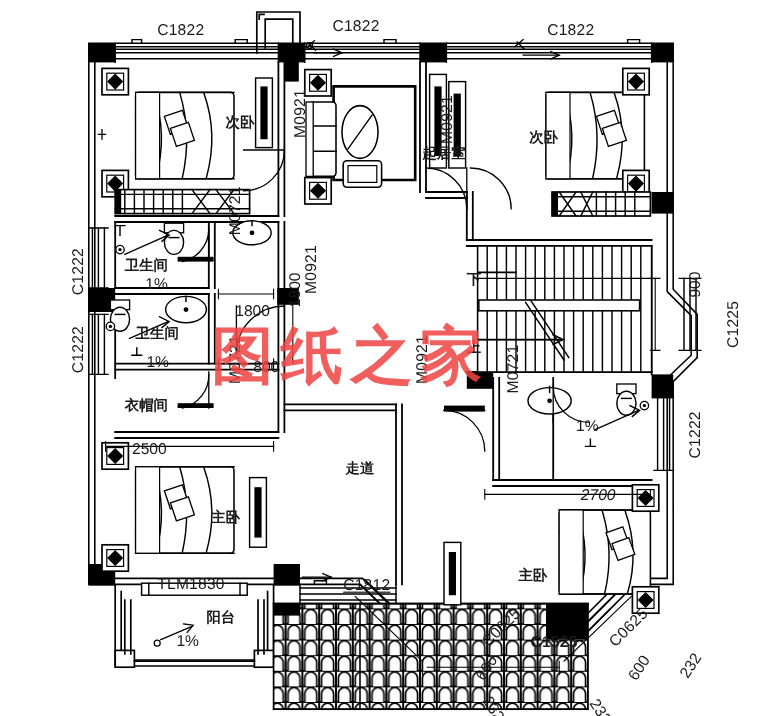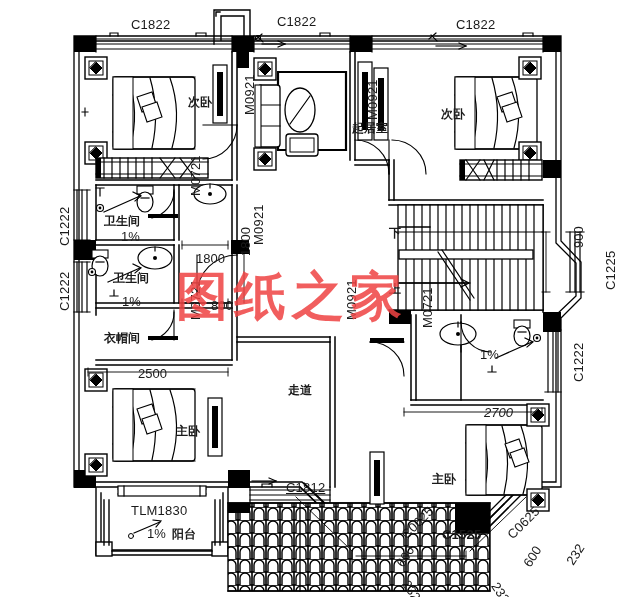--- a/index.html
+++ b/index.html
@@ -469,44 +469,44 @@
   <div id="label-layer">
       <div class="lbl room" style="left: 188px; top: 96px;">次卧</div>
       <div class="lbl room" style="left: 352px; top: 110px; margin-top: 12px;">起居室</div>
       <div class="lbl room" style="left: 441px; top: 108px;">次卧</div>
       <div class="lbl room" style="left: 104px; top: 215px;">卫生间</div>
       <div class="lbl room" style="left: 113px; top: 272px;">卫生间</div>
       <div class="lbl room" style="left: 104px; top: 332px; text-align: center;">衣帽间</div>
       <div class="lbl room" style="left: 176px; top: 425px;">主卧</div>
       <div class="lbl room" style="left: 288px; top: 384px;">走道</div>
       <div class="lbl room" style="left: 432px; top: 473px;">主卧</div>
-      <div class="lbl room" style="left: 172px; top: 528px;">阳台</div>
+      <div class="lbl room" style="left: 172px; top: 508px;">阳台</div>
       <div class="lbl code" style="left: 131px; top: 18px;">C1822</div>
       <div class="lbl code" style="left: 277px; top: 15px;">C1822</div>
       <div class="lbl code" style="left: 456px; top: 18px;">C1822</div>
       <div class="lbl code" style="left: 58px; top: 246px; transform-origin: 0px 0px; transform: rotate(-90deg);">C1222</div>
       <div class="lbl code" style="left: 58px; top: 311px; transform-origin: 0px 0px; transform: rotate(-90deg);">C1222</div>
       <div class="lbl code" style="left: 604px; top: 290px; transform-origin: 0px 0px; transform: rotate(-90deg);">C1225</div>
       <div class="lbl code" style="left: 572px; top: 382px; transform-origin: 0px 0px; transform: rotate(-90deg);">C1222</div>
       <div class="lbl code" style="left: 286px; top: 481px; text-decoration: underline;">C1812</div>
       <div class="lbl code" style="left: 399px; top: 532px; transform-origin: 0px 0px; transform: rotate(-45deg);">C0625</div>
       <div class="lbl code" style="left: 442px; top: 528px; font-weight: bold;">C1525</div>
       <div class="lbl code" style="left: 505px; top: 532px; transform-origin: 0px 0px; transform: rotate(-45deg);">C0625</div>
       <div class="lbl code" style="left: 243px; top: 115px; transform-origin: 0px 0px; transform: rotate(-90deg);">M0921</div>
       <div class="lbl code" style="left: 366px; top: 120px; transform-origin: 0px 0px; transform: rotate(-90deg);">M0921</div>
       <div class="lbl code" style="left: 189px; top: 196px; transform-origin: 0px 0px; transform: rotate(-90deg);">M0721</div>
       <div class="lbl code" style="left: 189px; top: 320px; transform-origin: 0px 0px; transform: rotate(-90deg);">M0721</div>
       <div class="lbl code" style="left: 252px; top: 245px; transform-origin: 0px 0px; transform: rotate(-90deg);">M0921</div>
       <div class="lbl code" style="left: 345px; top: 320px; transform-origin: 0px 0px; transform: rotate(-90deg);">M0921</div>
       <div class="lbl code" style="left: 421px; top: 328px; transform-origin: 0px 0px; transform: rotate(-90deg);">M0721</div>
-      <div class="lbl code" style="left: 131px; top: 504px; text-align: right;">TLM1830</div>
+      <div class="lbl code" style="left: 131px; top: 480px; text-align: right;">TLM1830</div>
       <div class="lbl dim" style="left: 196px; top: 252px;">1800</div>
       <div class="lbl dim" style="left: 239px; top: 256px; transform-origin: 0px 0px; transform: rotate(-90deg);">1800</div>
       <div class="lbl dim" style="left: 211px; top: 299px; text-align: center;">800</div>
-      <div class="lbl dim" style="left: 110px; top: 367px; margin-left: 28px;">2500</div>
+      <div class="lbl dim" style="left: 110px; top: 367px;">2500</div>
       <div class="lbl dim" style="left: 572px; top: 248px; transform-origin: 0px 0px; transform: rotate(-90deg);">900</div>
       <div class="lbl dim" style="left: 484px; top: 406px; font-style: italic;">2700</div>
       <div class="lbl dim" style="left: 394px; top: 562px; transform-origin: 0px 0px; transform: rotate(-57deg);">600</div>
       <div class="lbl dim" style="left: 411px; top: 578px; transform-origin: 0px 0px; transform: rotate(57deg);">232</div>
       <div class="lbl dim" style="left: 500px; top: 580px; transform-origin: 0px 0px; transform: rotate(57deg);">232</div>
       <div class="lbl dim" style="left: 521px; top: 562px; transform-origin: 0px 0px; transform: rotate(-57deg);">600</div>
       <div class="lbl dim" style="left: 564px; top: 560px; transform-origin: 0px 0px; transform: rotate(-57deg);">232</div>
       <div class="lbl dim" style="left: 121px; top: 230px;">1%</div>
       <div class="lbl dim" style="left: 122px; top: 295px;">1%</div>
       <div class="lbl dim" style="left: 480px; top: 348px;">1%</div>

